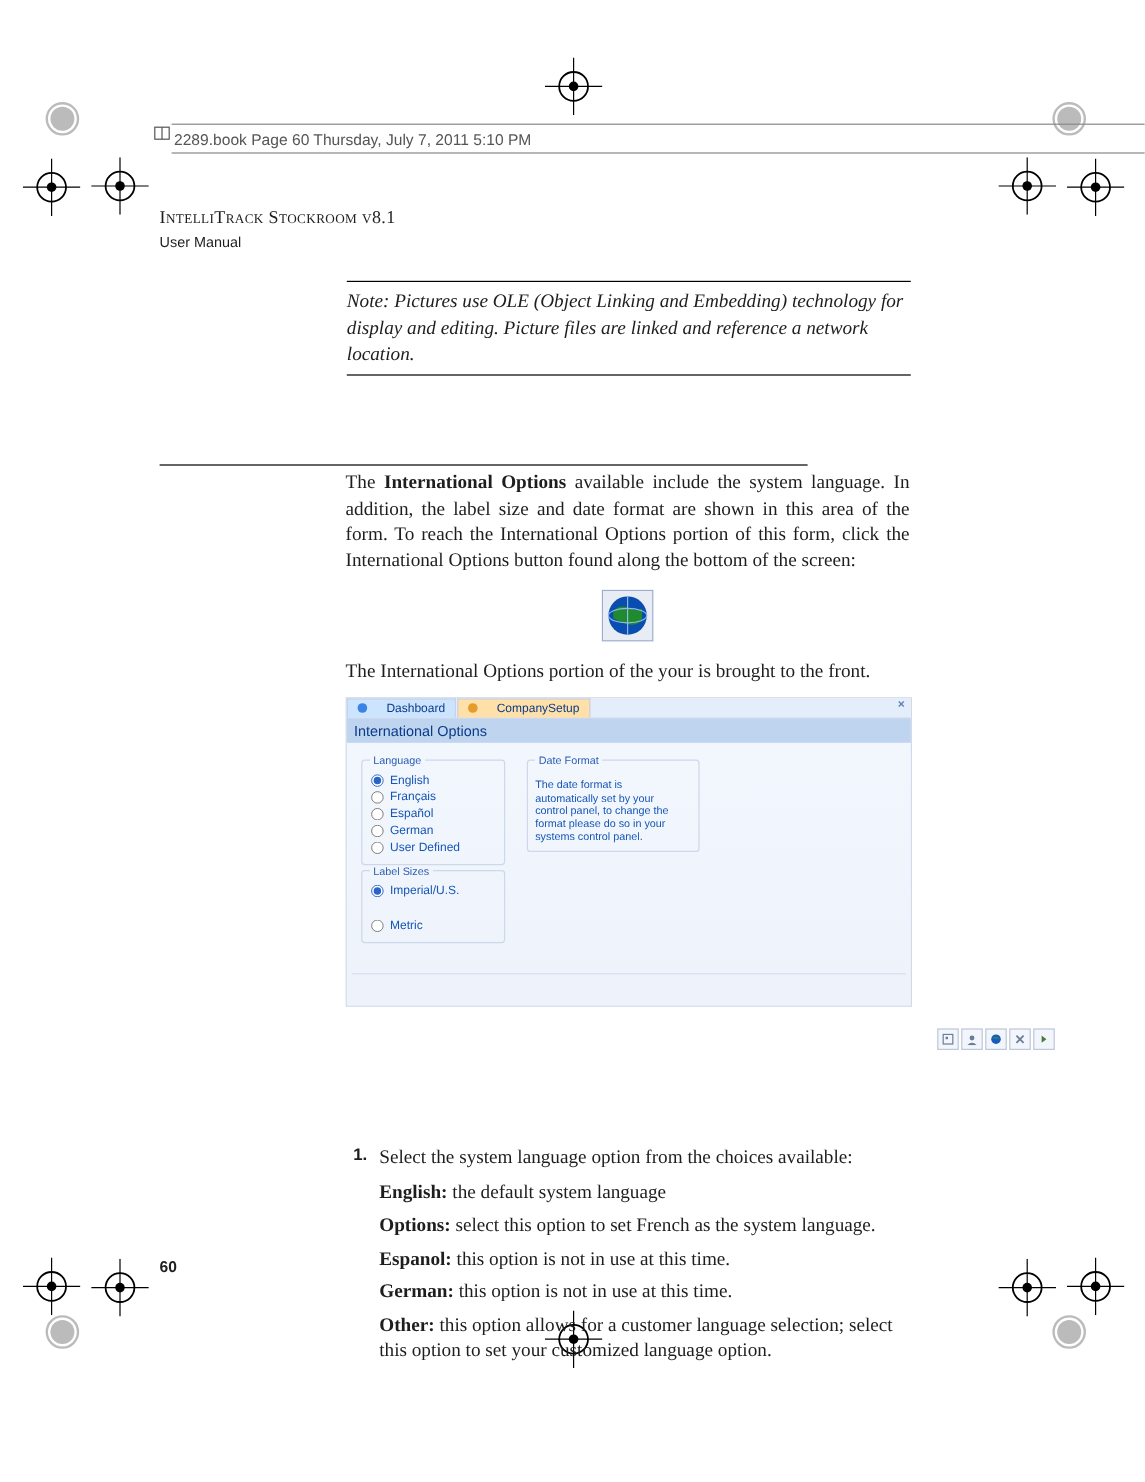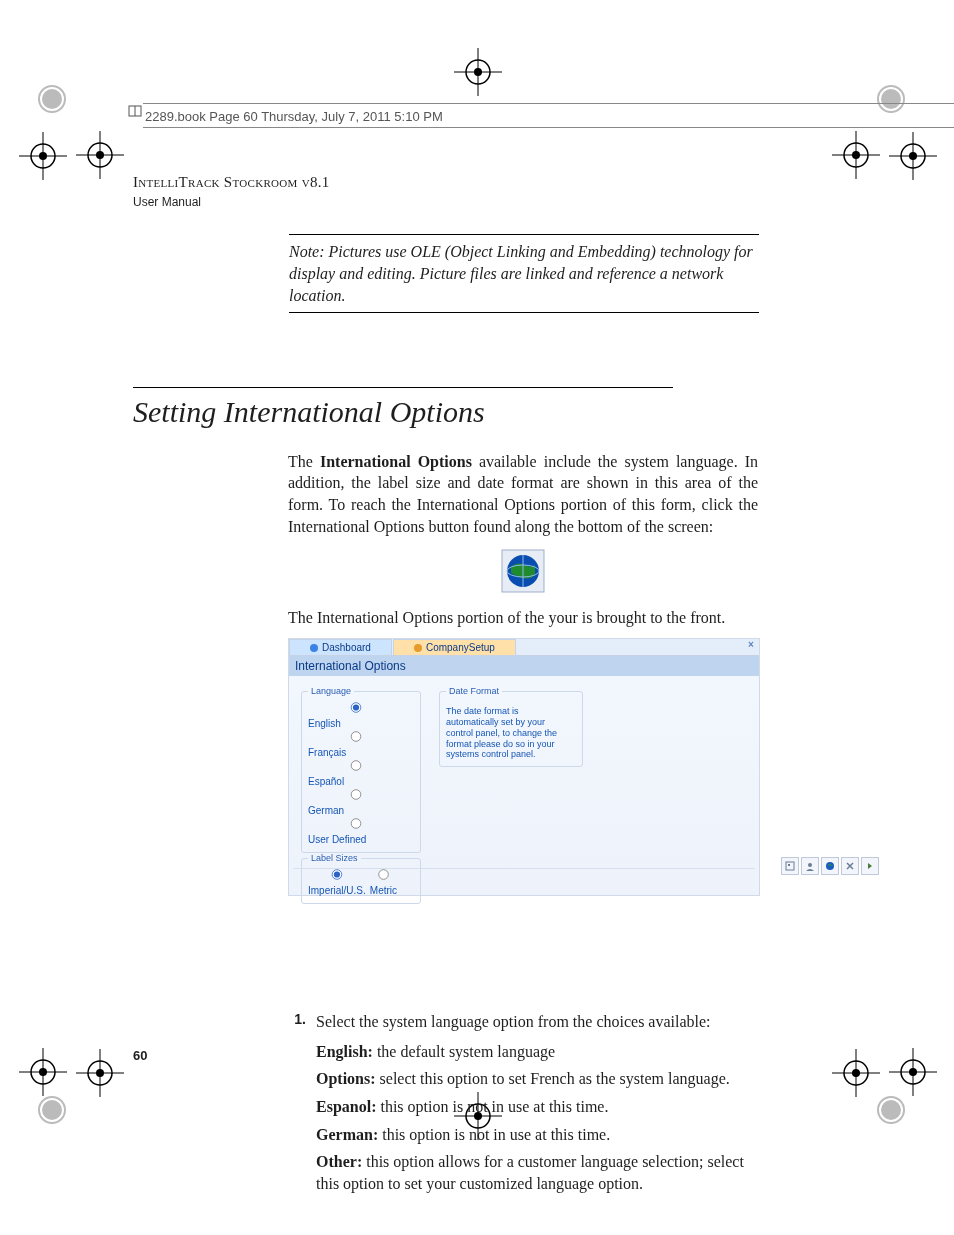--- a/index.html
+++ b/index.html
@@ -35,32 +35,32 @@
   .body-col{margin-left:155px;width:470px;text-align:justify;}
   .body-col p{margin:0 0 10px 0;}
   .body-col .bold{font-weight:bold;font-style:normal;}
 
   .globe-wrap{text-align:center;margin:12px 0 8px 0;}
   .globe-wrap svg{display:inline-block;}
 
   
   .screenshot{margin:10px 0 0 155px;width:470px;height:256px;background:linear-gradient(#f3f7fe,#eef3fb);border:1px solid #d0dae8;font:10px "Segoe UI",Tahoma,Arial,sans-serif;color:#0a3a88;position:relative;}
   .ss-tabs{display:flex;height:16px;background:#e4edfa;border-bottom:1px solid #c6d3e6;}
-  .ss-tab{padding:1px 20px;border:1px solid #c6d3e6;border-bottom:none;margin-right:1px;display:flex;align-items:center;gap:4px;}
+  .ss-tab{padding:1px 8px;border:1px solid #c6d3e6;border-bottom:none;margin-right:1px;display:flex;align-items:center;gap:16px;}
   .ss-tab .dot{width:8px;height:8px;border-radius:50%;}
   .ss-tab.a{background:var(--tab-inactive);} .ss-tab.a .dot{background:#3b82e6;}
   .ss-tab.b{background:var(--tab-active);}   .ss-tab.b .dot{background:#e69b2d;}
   .ss-close{margin-left:auto;width:16px;text-align:center;color:#5b84bf;font-weight:bold;}
   .ss-headbar{background:var(--soft-blue);color:#0a3a88;padding:3px 6px;font-size:12px;}
   .ss-body{position:relative;padding:10px;display:flex;gap:14px;}
   .ss-group{border:1px solid #cdd8ea;border-radius:3px;padding:4px 16px 6px 6px;background:transparent;}
   .ss-group legend{font-size:9px;color:#2a5db4;padding:0 3px;}
   .ss-left{width:96px;}
   .ss-right{width:120px;}
-  .radio-row{display:flex;gap:4px;margin:1px 0;color:#1556b5;flex-direction:column;}
+  .radio-row{display:flex;align-items:center;gap:4px;margin:1px 0;color:#1556b5;}
   .radio-row input{accent-color:#2a64c6;margin:0;transform:scale(.8);}
   .label-sizes{}
   .date-note{font-size:9px;color:#1556b5;margin-top:6px;line-height:1.2;}
   .ss-hr{position:absolute;left:4px;right:4px;bottom:26px;border-top:1px solid #d5dfee;}
 
   .toolbar-icons{position:absolute;right:75px;top:857px;display:flex;gap:2px;}
   .toolbar-icons .ico{width:16px;height:16px;border:1px solid #bfc9d8;background:#f2f5fb;display:flex;align-items:center;justify-content:center;font-size:10px;color:#555;}
 
   
   .numlist{margin:115px 0 0 155px;width:470px;}
@@ -198,21 +198,20 @@
 
   <div class="content">
     <div class="running-head">
       <div class="title">IntelliTrack Stockroom v8.1</div>
       <div class="sub">User Manual</div>
     </div>
 
     <div class="note-box">Note:   Pictures use OLE (Object Linking and Embedding) technology for display and editing. Picture files are linked and reference a network location.</div>
 
     <div class="section-rule"></div>
-    <div class="section-title">Setting International Options</div>
 
     <div class="body-col">
       <p>
         <span>The </span><span class="bold">International Options</span><span> available include the system language. In addition, the label size and date format are shown in this area of the form. To reach the International Options portion of this form, click the International Options button found along the bottom of the screen:</span>
       </p>
       <div class="globe-wrap">
         <svg width="44" height="44" viewBox="0 0 44 44">
           <rect x="1" y="1" width="42" height="42" fill="#e7ecf5" stroke="#9faecb"></rect>
           <circle cx="22" cy="22" r="16" fill="#0a4db0"></circle>
           <path d="M10 18 q6 -6 14 -2 q6 3 10 0 v10 q-8 8 -24 -2z" fill="#1f8a2e"></path>
@@ -258,21 +257,21 @@
                   <span>German</span>
                 </label>
                 <label class="radio-row">
                   <input type="radio" name="lang" style="">
                   <span>User Defined</span>
                 </label>
               </div>
           </fieldset>
           <fieldset class="ss-group ss-left label-sizes">
             <legend>Label Sizes</legend>
-            <div id="labelsize-list" style="display:flex;gap:4px;flex-wrap:wrap;">
+            <div id="labelsize-list" style="display:flex;gap:14px;flex-wrap:wrap;">
                 <label class="radio-row">
                   <input type="radio" name="lsize" checked="" style="">
                   <span>Imperial/U.S.</span>
                 </label>
                 <label class="radio-row">
                   <input type="radio" name="lsize" style="">
                   <span>Metric</span>
                 </label>
               </div>
           </fieldset>

